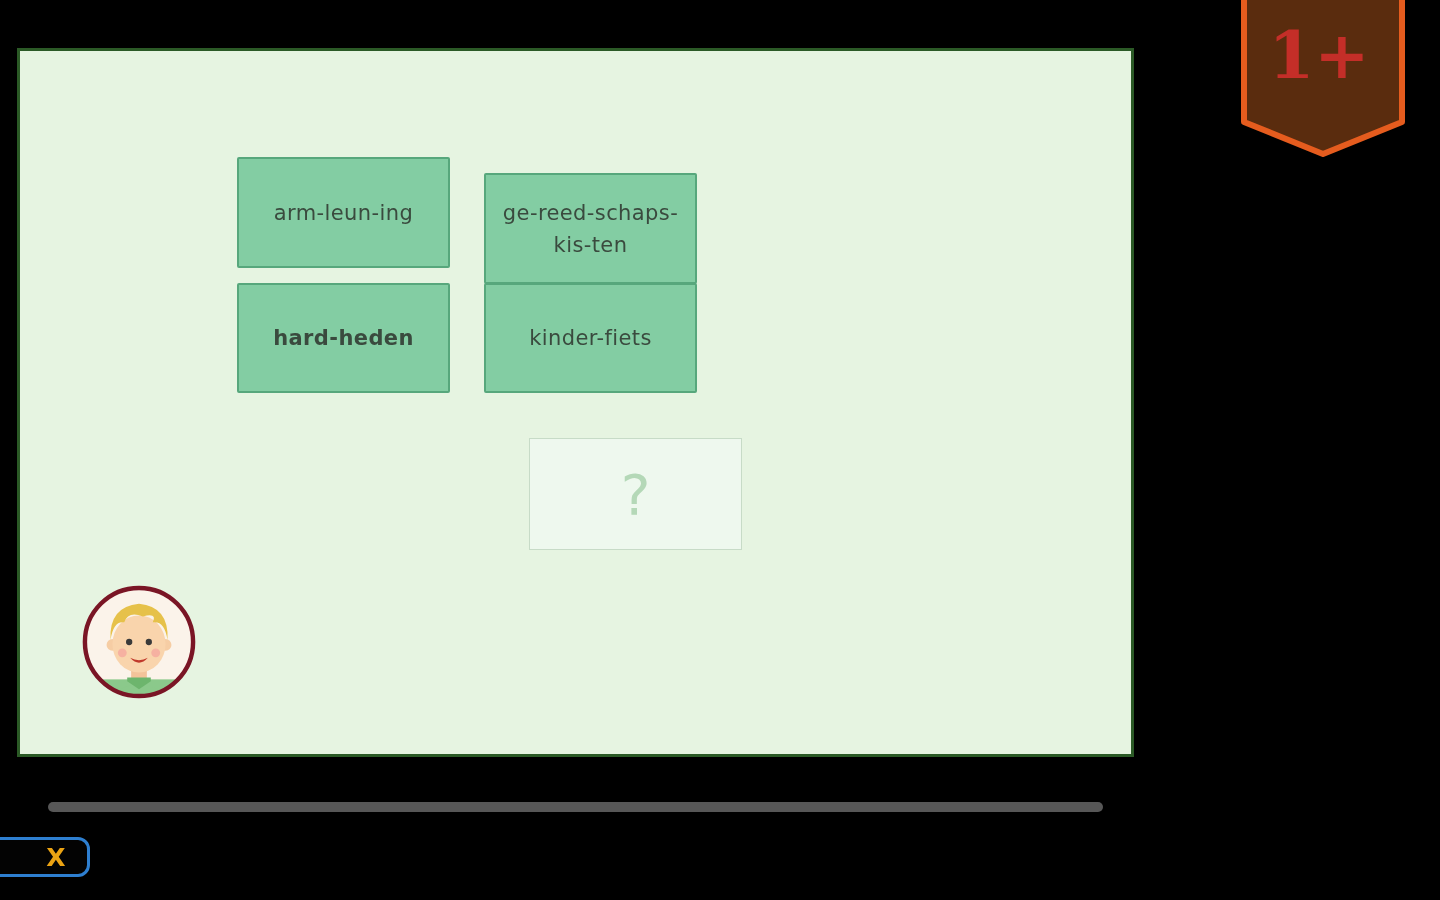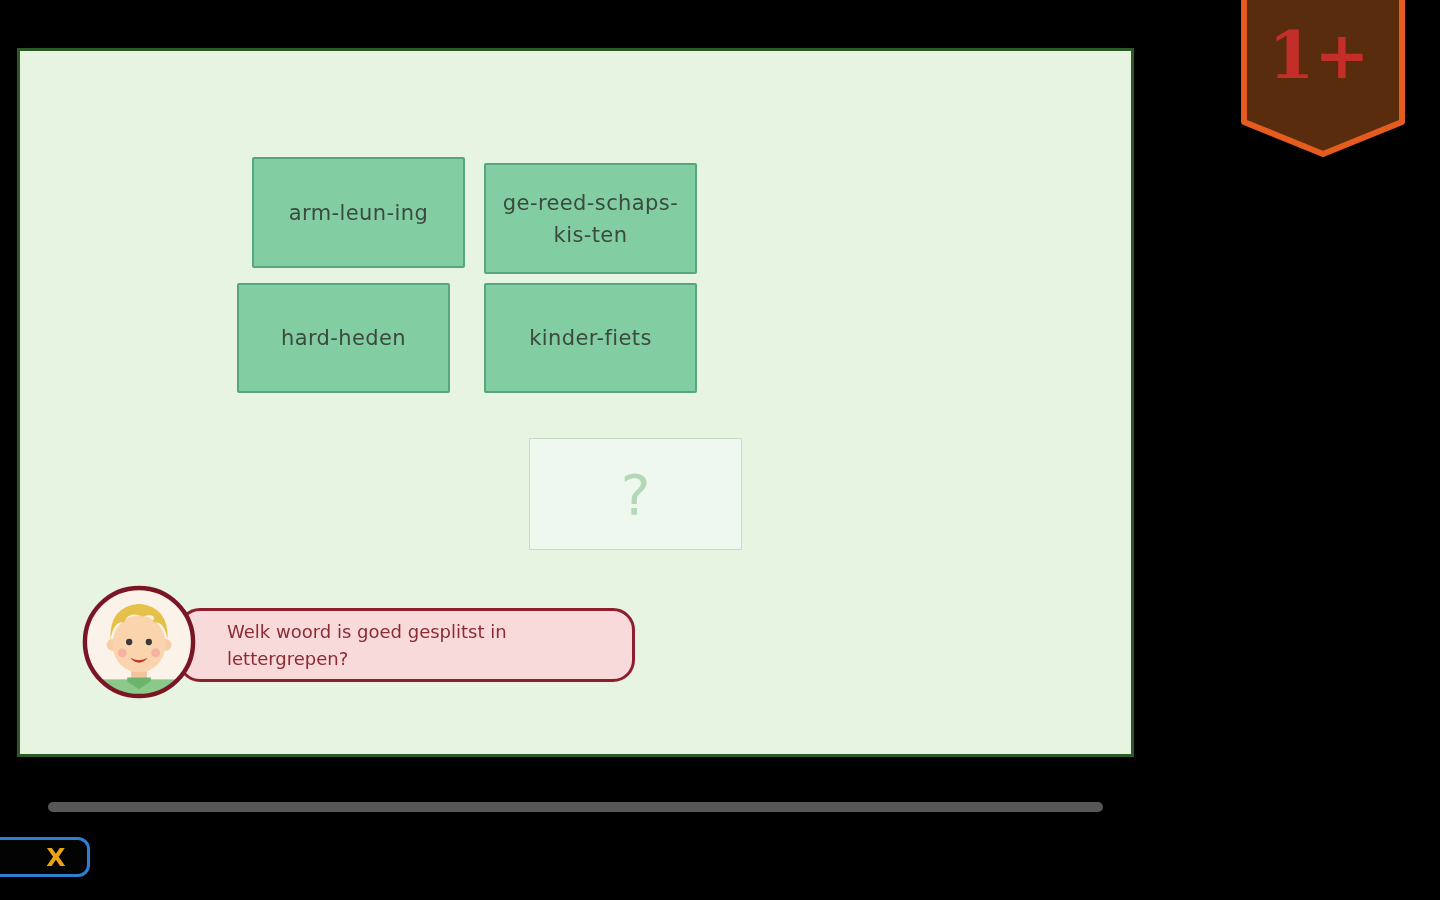--- a/index.html
+++ b/index.html
@@ -23,23 +23,23 @@
     position:absolute; width:213px; height:111px;
     background:#83cda3;
     border:2px solid #57a77c;
     border-radius:2px;
     display:flex; align-items:center; justify-content:center;
     text-align:center;
     color:#3a4a3e; font-size:21px; letter-spacing:0.4px;
     padding:0 16px; cursor:pointer;
     line-height:32px;
   }
-  .card-1 { left:232px; top:106px;padding-left:16px; }
-  .card-2 { left:464px; top:112px; }
-  .card-3 { left:217px; top:232px; height:110px; }
+  .card-1 { left:217px; top:106px;padding-left:16px; }
+  .card-2 { left:464px; top:122px; }
+  .card-3 { left:217px; top:232px; height:110px;font-weight:bold; }
   .card-4 { left:464px; top:232px; height:110px;justify-content:center; }
 
   
   .dropzone {
     position:absolute; left:509px; top:387px;
     width:213px; height:112px;
     background:#eef8ee;
     border:1px solid #c7dbc7;
     display:flex; align-items:center; justify-content:center;
     color:#b4d8b7; font-size:56px;
@@ -116,23 +116,20 @@
     <span>hard-heden</span>
   </div>
   <div class="card card-4">
     <span>kinder-fiets</span>
   </div>
 
   <div class="dropzone">
     <span>?</span>
   </div>
 
-  <div class="bubble">
-    <div class="bubble-text">Welk woord is goed gesplitst in lettergrepen?</div>
-  </div>
 
   <div class="avatar">
     <svg viewBox="0 0 120 120">
       <defs>
         <clipPath id="avclip">
             <circle cx="60" cy="60" r="55"></circle>
           </clipPath>
       </defs>
       <circle cx="60" cy="60" r="55" fill="#fbf3ea"></circle>
       <g clip-path="url(#avclip)">

